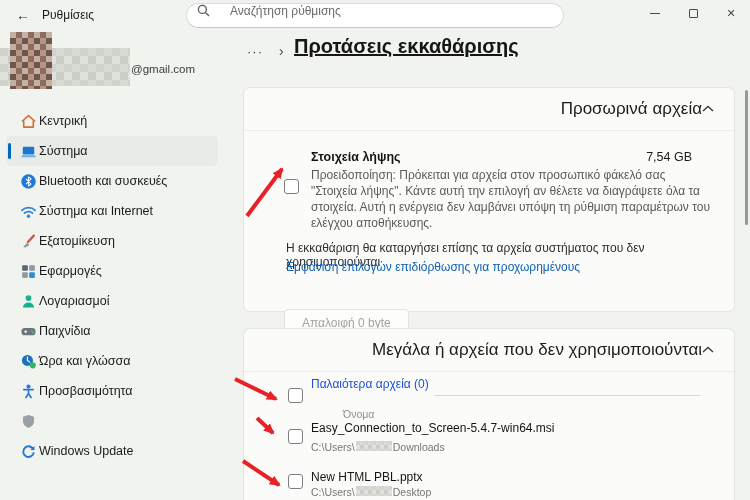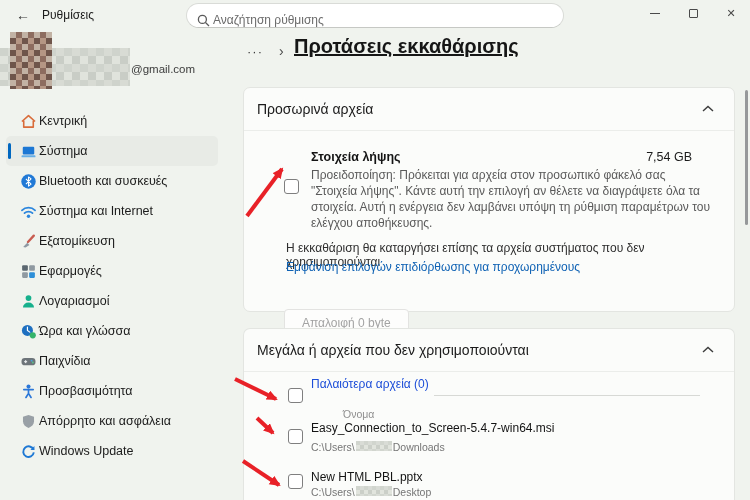--- a/index.html
+++ b/index.html
@@ -8,21 +8,21 @@
     font-family:"Liberation Sans","DejaVu Sans",sans-serif;
     background:#f0f3ee; color:#1b1b1b; position:relative;
     -webkit-font-smoothing:antialiased;
   }
   
   .back-btn { position:absolute; left:12px; top:5px; width:22px; height:20px;
     font-size:14px; color:#333; display:flex; align-items:center; justify-content:center; cursor:pointer; }
   .app-title { position:absolute; left:42px; top:8px; font-size:12px; color:#1b1b1b; }
   .searchbox { position:absolute; left:186px; top:3px; width:378px; height:25px;
     background:#fff; border:1px solid #d9dbd7; border-bottom-color:#c6c8c4;
-    border-radius:13px; display:flex; align-items:flex-end; padding:0 10px; gap:3px; }
+    border-radius:13px; display:flex; align-items:flex-start; padding:0 10px; gap:20px; }
   .searchbox input { border:none; outline:none; background:transparent; flex:1;
     font-size:12px; color:#3a3a3a; font-family:inherit; }
   .searchbox input::placeholder { color:#6b6b6b; opacity:1; }
   .win-controls { position:absolute; right:0; top:0; display:flex; }
   .win-btn { width:38px; height:26px; display:flex; align-items:center; justify-content:center;
     font-size:11px; color:#4a4a4a; cursor:pointer; }
   .maxi-box { width:9px; height:9px; border:1px solid #4a4a4a; border-radius:1px; }
   .mini-line { width:10px; height:0; border-top:1px solid #4a4a4a; }
 
   
@@ -43,22 +43,22 @@
   .nav-ic { width:17px; height:17px; flex:0 0 17px; display:flex; align-items:center; }
 
   
   .crumb-more { position:absolute; left:247px; top:44px; font-size:13px; letter-spacing:1px;
     color:#3a3a3a; cursor:pointer; }
   .crumb-sep { position:absolute; left:279px; top:43px; font-size:14px; color:#4a4a4a; }
   .page-title { position:absolute; left:294px; top:35px; font-size:20px; font-weight:700; color:#161616;text-decoration:underline; }
 
   .card { position:absolute; left:243px; width:492px; background:#fbfcfa;
     border:1px solid #e3e5e1; border-radius:7px; }
-  .card-hd { height:43px; display:flex; align-items:center; justify-content:space-between;
-    padding:0 20px 0 13px; cursor:pointer; font-size:14px; color:#1b1b1b;
+  .card-hd { height:43px; display:flex; align-items:center; justify-content:flex-end;
+    padding:0 20px 0 13px; cursor:pointer; font-size:17px; color:#1b1b1b;
     border-bottom:1px solid #ebedea; }
   .chev { width:12px; height:8px; }
 
   .cb { position:absolute; width:15px; height:15px; background:#fff;
     border:1.2px solid #7f7f7f; border-radius:3px; cursor:pointer; }
 
   #card-temp { top:87px; height:225px; }
   .ti-title { position:absolute; left:67px; top:62px; font-size:12.5px; font-weight:700; color:#141414; }
   .ti-size  { position:absolute; right:42px; top:62px; font-size:12.5px; color:#1b1b1b; }
   .ti-desc  { position:absolute; left:67px; top:79px; width:402px; font-size:12px;
@@ -174,55 +174,54 @@
       <svg width="17" height="17" viewBox="0 0 16 16">
           <circle cx="8" cy="4.8" r="2.7" fill="#16b08c"></circle>
           <path d="M2.8 13.6 a5.2 4.6 0 0 1 10.4 0 Z" fill="#16b08c"></path>
         </svg>
     </span>
     <span>Λογαριασμοί</span>
   </div>
   <div class="nav-item">
     <span class="nav-ic">
       <svg width="17" height="17" viewBox="0 0 16 16">
-          <circle cx="7" cy="7" r="5.2" fill="#1e6fc0"></circle>
-          <path d="M7 3.8 V7 L9.2 8.6" fill="none" stroke="#fff" stroke-width="1.1" stroke-linecap="round"></path>
-          <circle cx="12" cy="11.6" r="2.9" fill="#35b36b"></circle>
-        </svg>
-    </span>
-    <span>Ώρα και γλώσσα</span>
-  </div>
-  <div class="nav-item">
-    <span class="nav-ic">
-      <svg width="17" height="17" viewBox="0 0 16 16">
           <rect x="1.4" y="4.8" width="13.2" height="6.8" rx="3.2" fill="#6d7479"></rect>
           <rect x="3.9" y="7.6" width="2.8" height="1.1" fill="#e8eaec"></rect>
           <rect x="4.75" y="6.75" width="1.1" height="2.8" fill="#e8eaec"></rect>
           <circle cx="10.9" cy="7.2" r="0.9" fill="#4aa3e0"></circle>
           <circle cx="12.1" cy="9" r="0.9" fill="#58c08a"></circle>
         </svg>
     </span>
     <span>Παιχνίδια</span>
   </div>
   <div class="nav-item">
     <span class="nav-ic">
       <svg width="17" height="17" viewBox="0 0 16 16">
+          <circle cx="7" cy="7" r="5.2" fill="#1e6fc0"></circle>
+          <path d="M7 3.8 V7 L9.2 8.6" fill="none" stroke="#fff" stroke-width="1.1" stroke-linecap="round"></path>
+          <circle cx="12" cy="11.6" r="2.9" fill="#35b36b"></circle>
+        </svg>
+    </span>
+    <span>Ώρα και γλώσσα</span>
+  </div>
+  <div class="nav-item">
+    <span class="nav-ic">
+      <svg width="17" height="17" viewBox="0 0 16 16">
           <circle cx="8" cy="3.4" r="1.9" fill="#2b77d8"></circle>
           <path d="M3.6 6.2 H12.4 M8 6.2 V9.8 M8 9.8 L5.6 13.6 M8 9.8 L10.4 13.6" fill="none" stroke="#2b77d8" stroke-width="1.6" stroke-linecap="round" stroke-linejoin="round"></path>
         </svg>
     </span>
     <span>Προσβασιμότητα</span>
   </div>
   <div class="nav-item">
     <span class="nav-ic">
       <svg width="17" height="17" viewBox="0 0 16 16">
           <path d="M8 1.8 L13.2 3.6 V7.8 c0 3.1-2.3 5.2-5.2 6.3 C5.1 13 2.8 10.9 2.8 7.8 V3.6 Z" fill="#99a0a6"></path>
         </svg>
     </span>
-    <span>Απόρρητο και ασφάλεια</span>
   </div>
   <div class="nav-item">
     <span class="nav-ic">
       <svg width="17" height="17" viewBox="0 0 16 16">
           <path d="M12.7 6.3 a5 5 0 1 0 0.3 2.6" fill="none" stroke="#1e78d4" stroke-width="1.8"></path>
           <path d="M13.6 2.8 V6.6 H9.8 Z" fill="#1e78d4"></path>
         </svg>
     </span>
     <span>Windows Update</span>
   </div>

